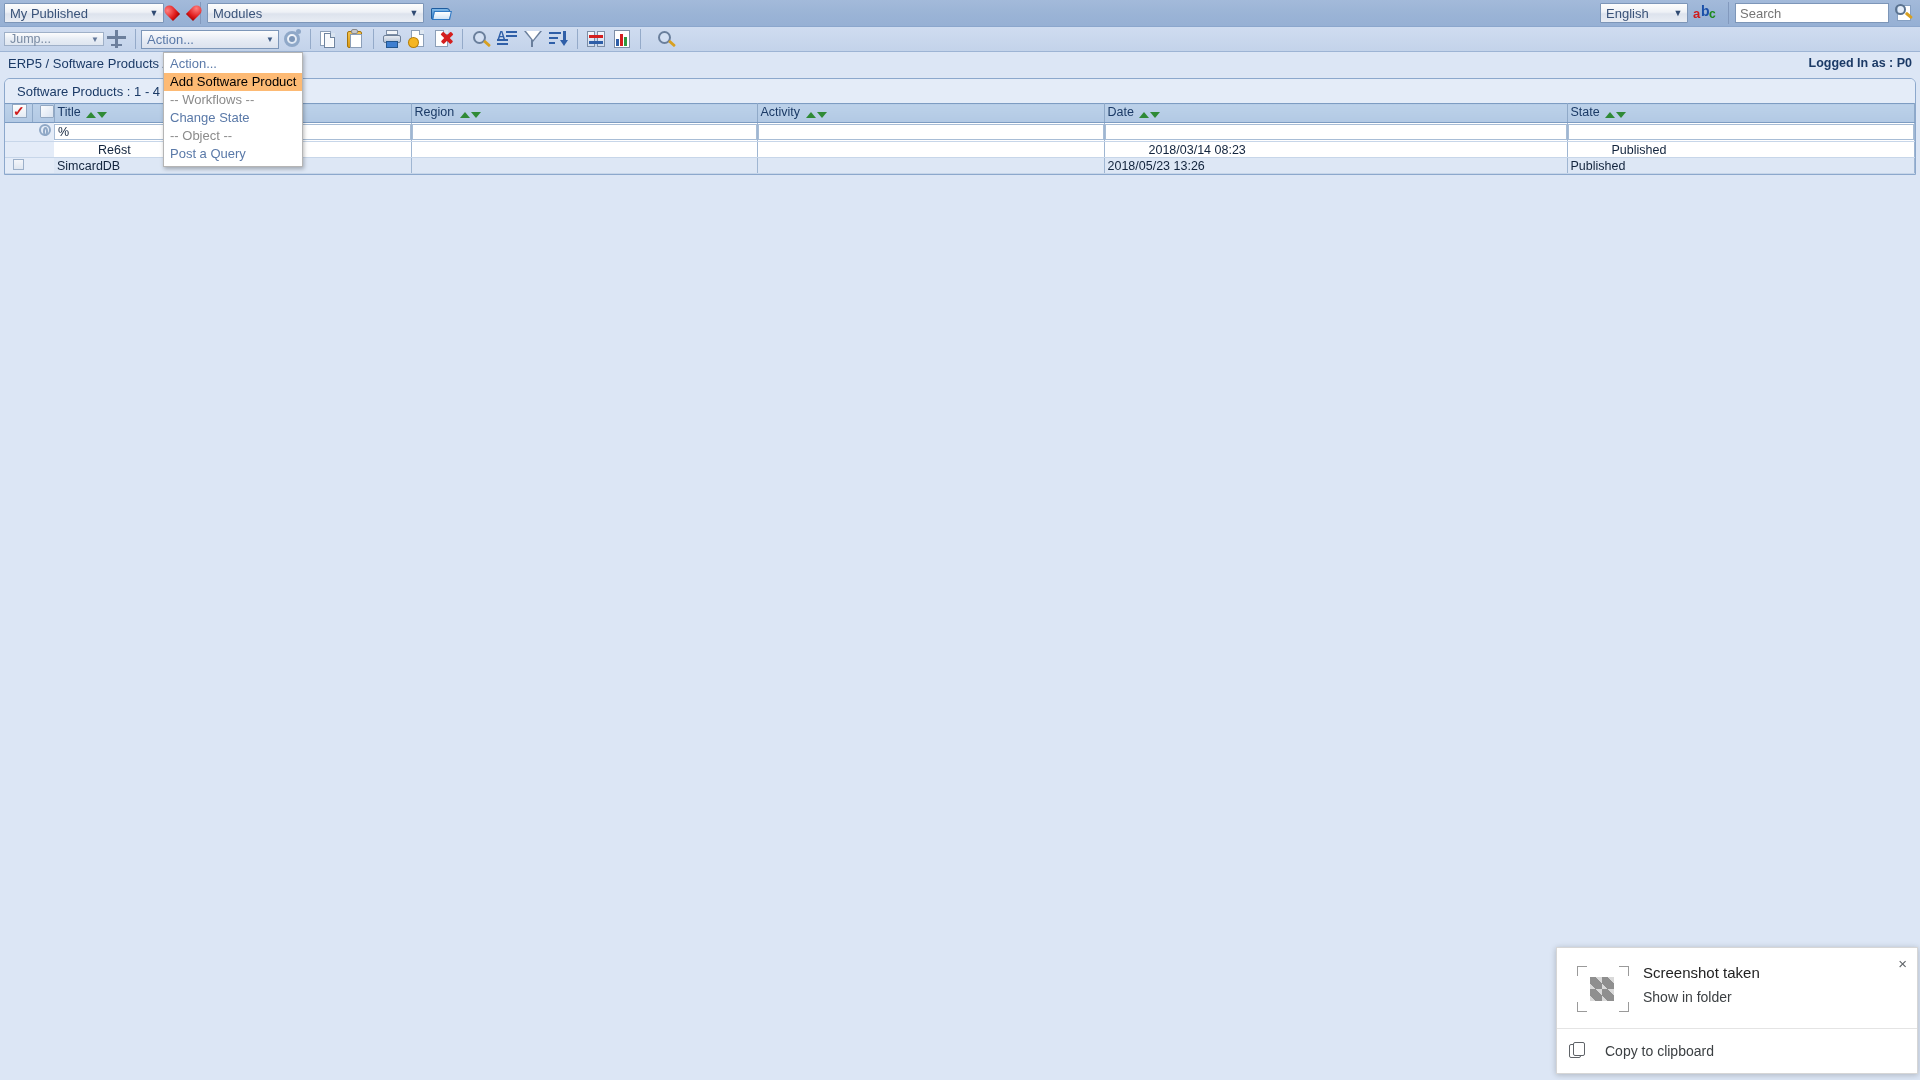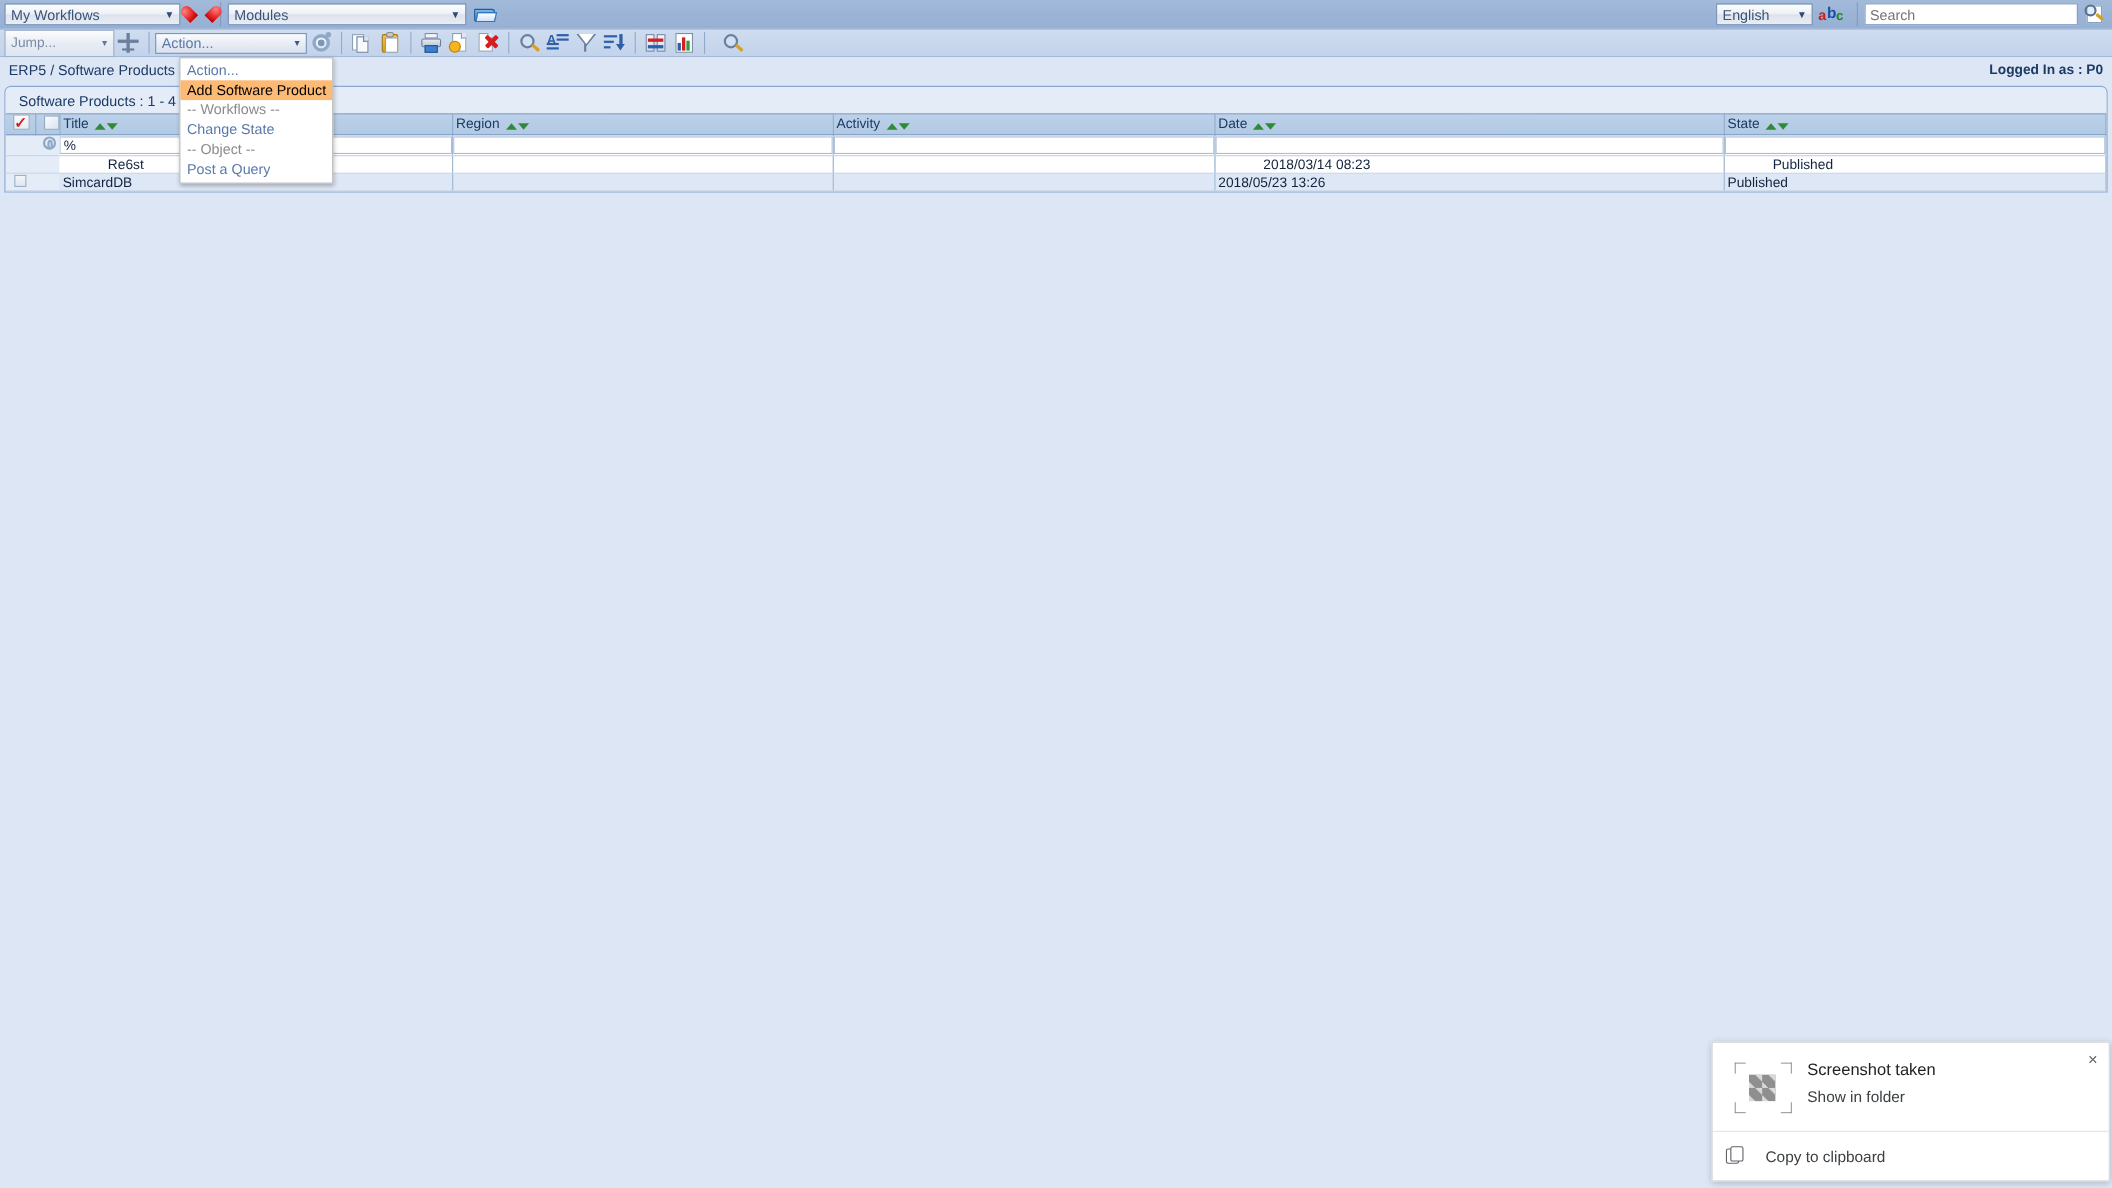--- a/index.html
+++ b/index.html
@@ -83,21 +83,21 @@
   .abc-icon {
     width: 24px; height: 20px; margin: 0 5px; position: relative; cursor: pointer;
     font-size: 13px; font-weight: bold;
   }
   .abc-icon span { position: absolute; line-height: 1; }
   .abc-icon .a { color: #d01b1b; left: 0px;  top: 4px; font-size: 13px; }
   .abc-icon .b { color: #1a4fa8; left: 8px;  top: 1px; font-size: 14px; }
   .abc-icon .c { color: #1c8a1c; left: 16px; top: 5px; font-size: 12px; }
 
   .search-input {
-    width: 194px; height: 20px;
+    width: 154px; height: 20px;
     border: 1px solid #7d96b8;
     background: #ffffff;
     font-size: 13px;
     color: #888;
     padding: 0 4px;
     font-family: "Liberation Sans", sans-serif;
   }
   .mag-icon {
     width: 22px; height: 20px; margin-left: 5px; position: relative; cursor: pointer;
   }
@@ -121,21 +121,21 @@
     background: linear-gradient(to bottom, #cfdcf0 0%, #c3d3ea 100%);
     display: flex;
     align-items: center;
     padding: 0 4px;
     border-bottom: 1px solid #9db4d4;
     position: relative;
   }
   .tb-sep { width: 1px; height: 20px; background: #94aac9; margin: 0 5px; }
 
   .jump-select {
-    width: 100px; height: 25px;
+    width: 100px; height: 14px;
     background: linear-gradient(to bottom, #fcfcfd 0%, #e8edf5 50%, #dfe6f0 100%);
     border: 1px solid #9fb0c8;
     font-size: 12.5px; color: #7a8ba3;
     display: flex; align-items: center; justify-content: space-between;
     padding: 0 2px 0 5px; cursor: pointer; gap: 39px;
   }
   .jump-select .arrow { font-size: 8px; color: #64789a; padding-right:2px; }
 
   .action-select {
     width: 138px; height: 19px;
@@ -398,21 +398,21 @@
   .copy-icon { width: 18px; height: 18px; margin: 0 18px 0 8px; position: relative; flex: 0 0 auto; }
   .copy-icon .a { position: absolute; left: 0; top: 2px; width: 12px; height: 14px; border: 1.5px solid #5f6368; border-radius: 2px; }
   .copy-icon .b { position: absolute; left: 4px; top: 0px; width: 12px; height: 14px; border: 1.5px solid #5f6368; border-radius: 2px; background: #fff; }
   .notif-foot-label { font-size: 14px; color: #3c4043; }
 </style>
 </head>
 <body>
 
 <div class="topbar">
   <div class="select-box" style="width:160px;">
-    <span>My Workflows</span>
+    <span>My Published</span>
     <span class="arrow">▼</span>
   </div>
   <div class="heart"></div>
   <div class="sep-v"></div>
   <div class="select-box" style="width:217px;">
     <span>Modules</span>
     <span class="arrow">▼</span>
   </div>
   <div class="folder-icon">
     <div class="back"></div>

